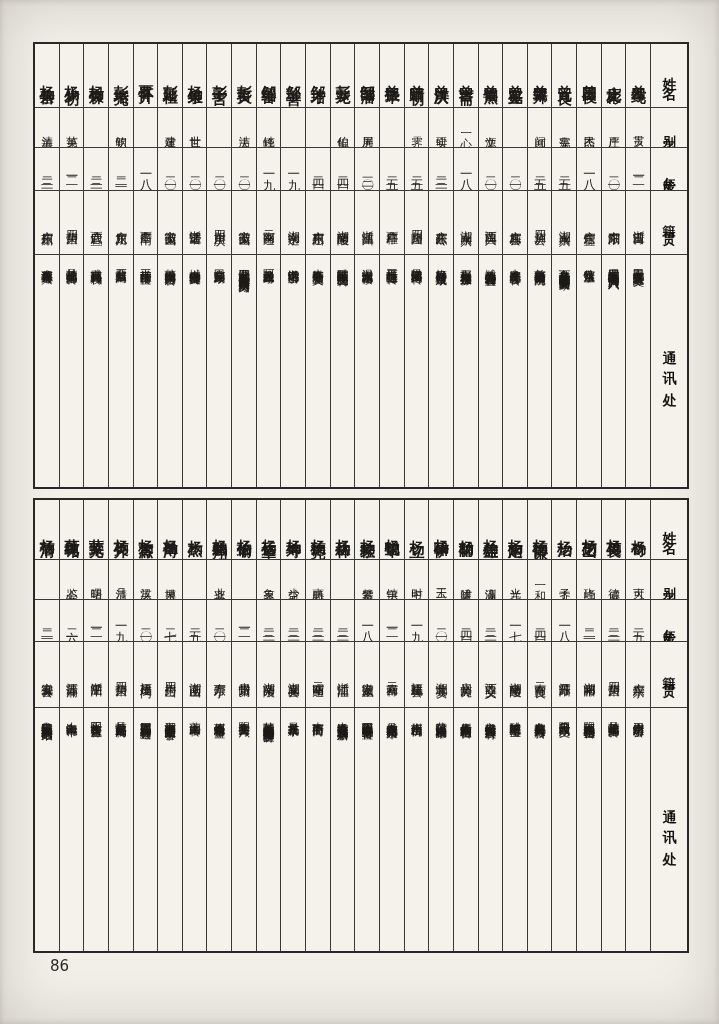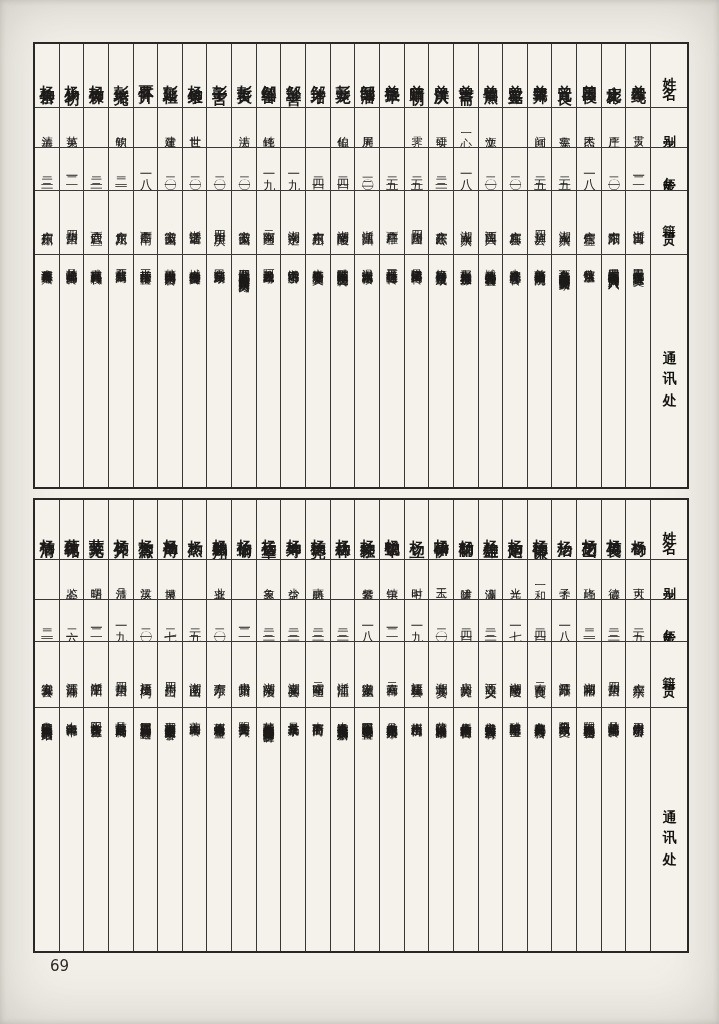--- a/index.html
+++ b/index.html
@@ -451,14 +451,14 @@
   </div>
       <div class="col person-col">
     <div class="cell r-name">杨节清</div>
     <div class="cell r-biezi"></div>
     <div class="cell r-age">二二</div>
     <div class="cell r-origin">安徽寿县</div>
     <div class="cell r-addr">安徽蚌埠正阳关八坊街杨宅（政治）</div>
   </div>
     </div>
 
-  <div class="page-number">69</div>
+  <div class="page-number">86</div>
 </div>
 
 </body></html>

